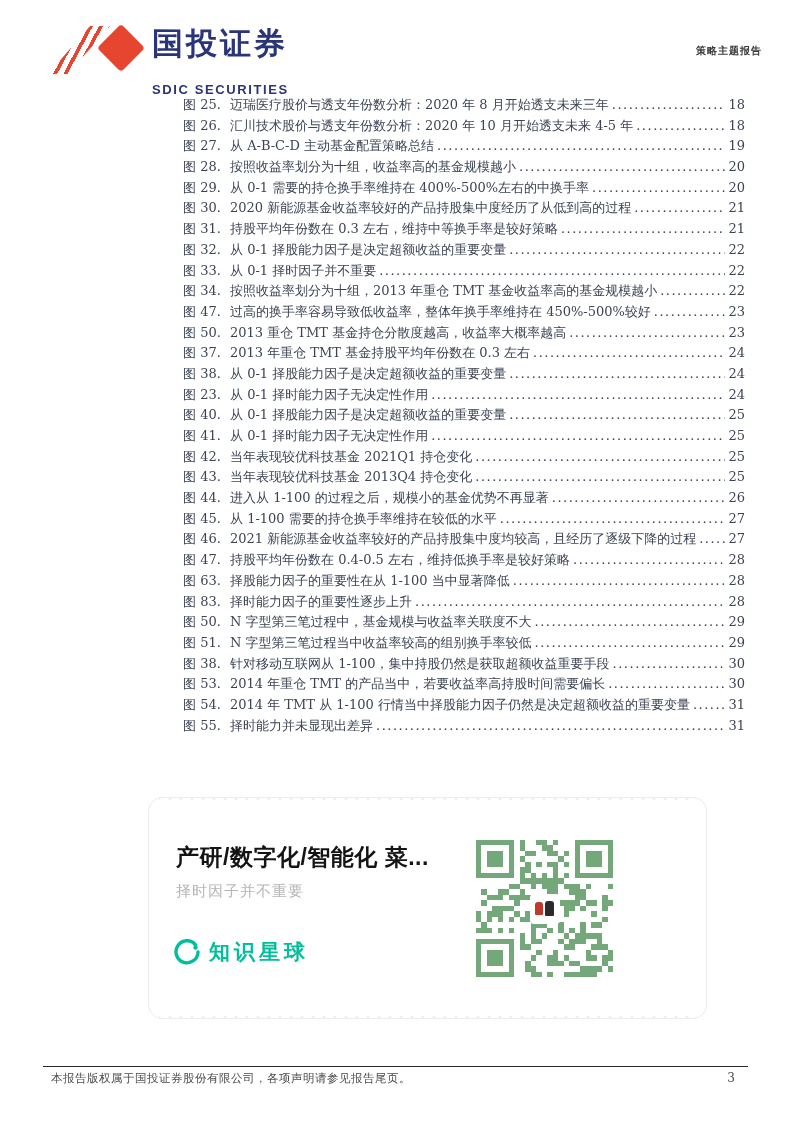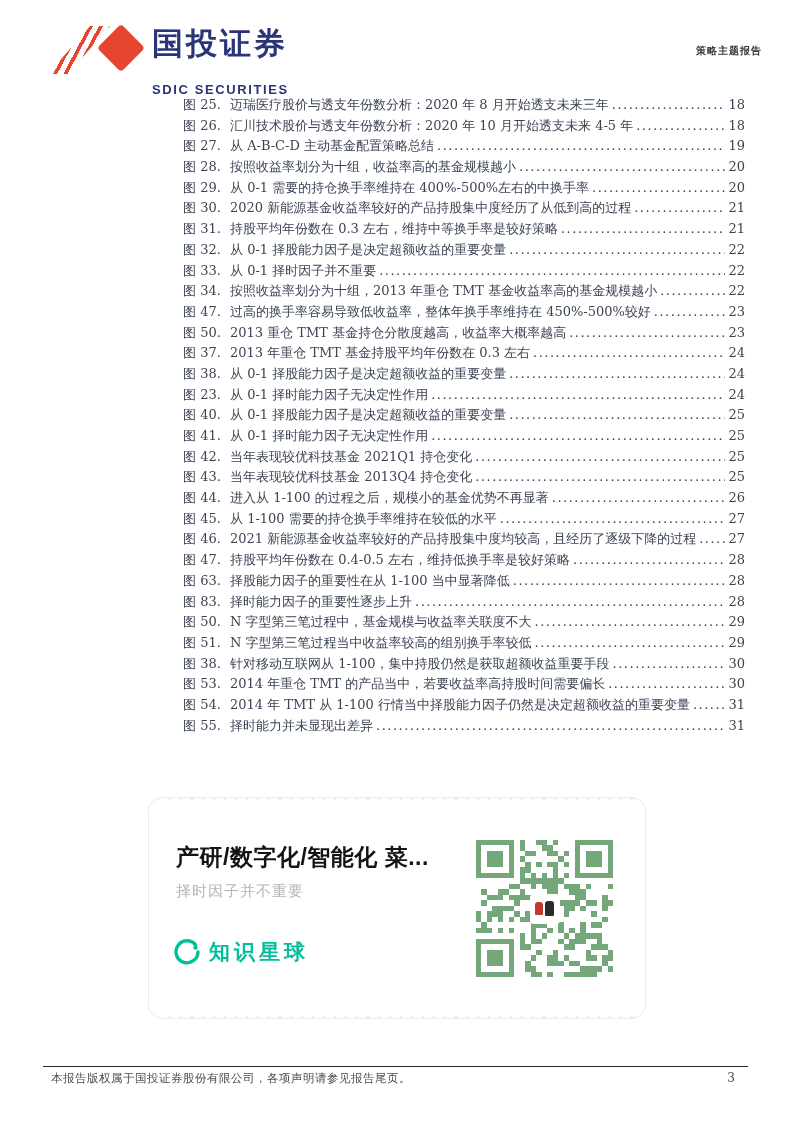--- a/index.html
+++ b/index.html
@@ -52,21 +52,21 @@
   .toc-label{flex:0 0 auto;width:47px;}
   .toc-title{flex:0 1 auto;overflow:hidden;margin-top:7px;}
   .dots{
     flex:1 1 0;overflow:hidden;white-space:nowrap;
     letter-spacing:1.5px;margin:0 3px;min-width:0;color:var(--toc-text);
   }
   .toc-page{flex:0 0 auto;text-align:right;}
 
   
   .promo{
-    position:absolute;left:148px;top:797px;width:498px;height:222px;
+    position:absolute;left:148px;top:797px;width:559px;height:222px;
     background:#ffffff;border:1.5px solid #ececec;border-radius:14px;
   }
   .promo::before,.promo::after{
     content:"";position:absolute;left:10px;right:10px;height:4px;
     background:
       linear-gradient(135deg,#efefef 2.6px,transparent 2.6px) 0 0/11px 4px repeat-x,
       linear-gradient(225deg,#efefef 2.6px,transparent 2.6px) 0 0/11px 4px repeat-x;
   }
   .promo::before{top:-1px;}
   .promo::after{bottom:-1px;transform:scaleY(-1);}

